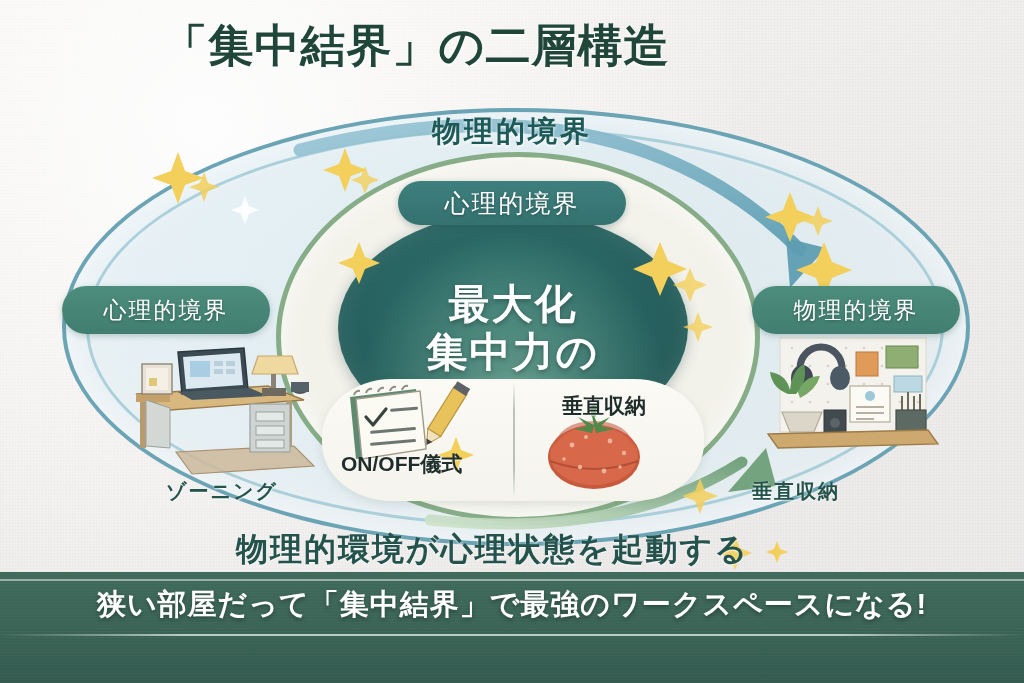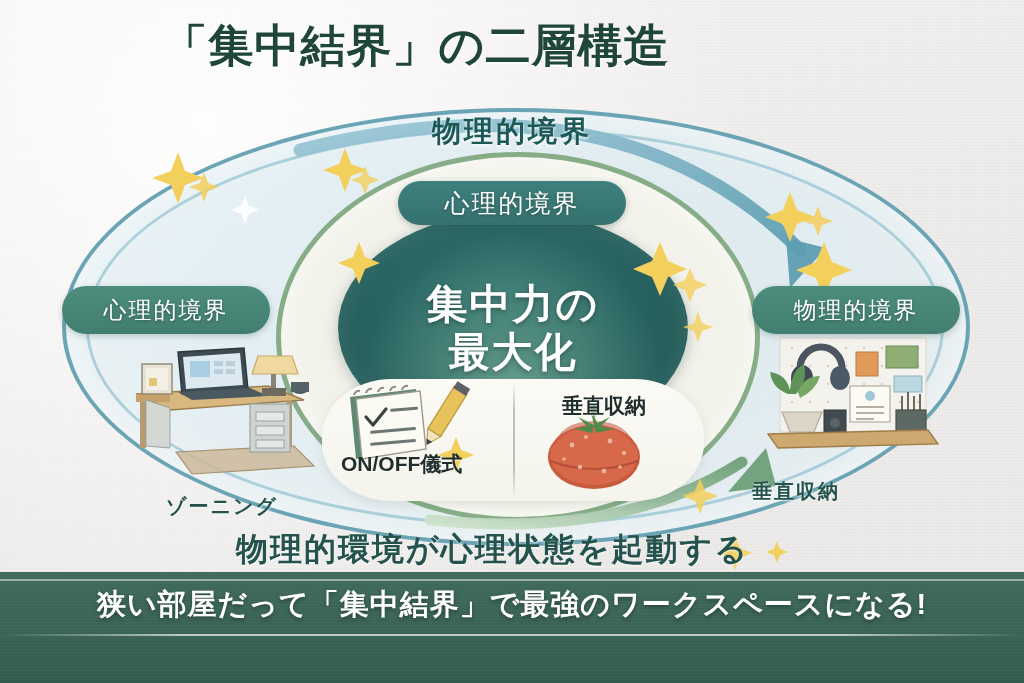--- a/index.html
+++ b/index.html
@@ -83,21 +83,21 @@
     text-shadow:0 2px 3px rgba(255,255,255,.9);
   }
   
   .panel{position:absolute;overflow:hidden;}
   .panel-left{left:118px;top:334px;width:208px;height:142px;}
   .panel-right{left:752px;top:334px;width:196px;height:142px;}
   .caption{
     position:absolute;font-size:20px;font-weight:bold;color:#23534b;letter-spacing:2px;
     text-shadow:0 1px 2px rgba(255,255,255,.9);
   }
-  .cap-left{left:166px;top:493px;}
+  .cap-left{left:166px;top:478px;}
   .cap-right{left:752px;top:478px;}
   
   .cards{
     position:absolute;left:322px;top:379px;width:382px;height:122px;
     border-radius:70px/58px;
     background:linear-gradient(180deg,#fbfaf5 0%,#f4f3ec 100%);
     box-shadow:0 3px 10px rgba(60,80,70,.12);
   }
   .card-divider{
     position:absolute;left:513px;top:382px;width:2px;height:116px;
@@ -196,22 +196,22 @@
       <path d="M640 400 l4 10 10 4 -10 4 -4 10 -4 -10 -10 -4 10 -4z"></path>
       <path d="M398 396 l3 8 8 3 -8 3 -3 8 -3 -8 -8 -3 8 -3z"></path>
     </g>
   </svg>
 
   <div class="label-top-outer">物理的境界</div>
 
   <div class="pill pill-top-inner">心理的境界</div>
 
   <div class="core-text">
+    <span>最大化</span>
     <span>集中力の</span>
-    <span>最大化</span>
   </div>
 
   <div class="panel panel-left">
     <svg viewBox="0 0 208 142" width="208" height="142">
       <rect x="0" y="0" width="208" height="142" fill="none"></rect>
 
       <polygon points="58,118 176,112 196,132 74,140" fill="#cbb89a" opacity=".85"></polygon>
       <polygon points="58,118 176,112 196,132 74,140" fill="none" stroke="#a9916f" stroke-width="1.2"></polygon>
 
       <polygon points="18,60 150,52 186,66 52,76" fill="#d8b87f"></polygon>

